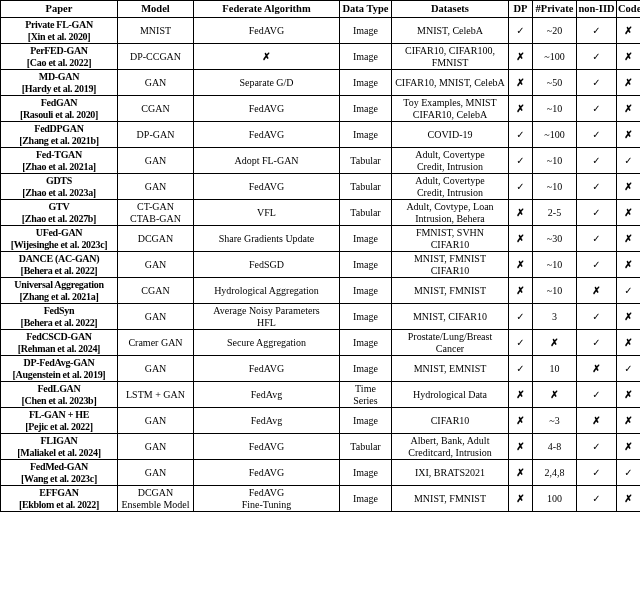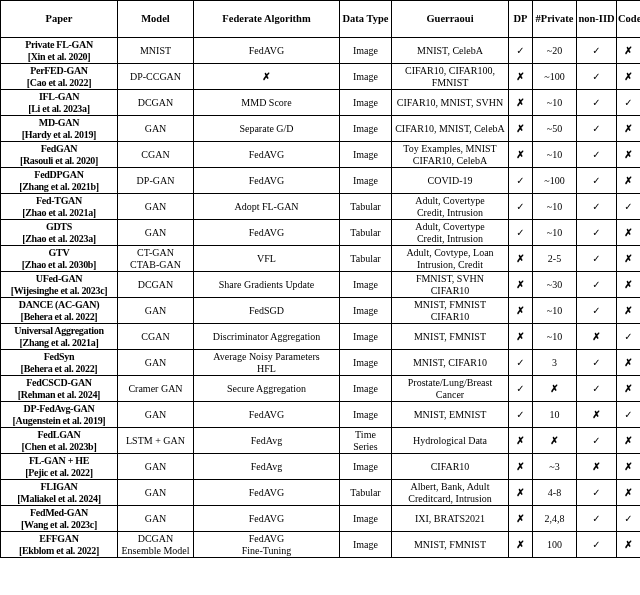--- a/index.html
+++ b/index.html
@@ -27,21 +27,21 @@
     padding: 1px 2px;
     text-align: center;
     vertical-align: middle;
     white-space: pre-line;
     line-height: 11.5px;
     overflow: hidden;
   }
   table.comp-table th {
     font-weight: bold;
     font-size: 10.5px;
-    padding: 12px 1px;
+    padding: 2px 1px;
     line-height: 12px;
   }
   td.col-paper {
     text-align: left;
     font-weight: bold;
     padding-left: 3px;
     letter-spacing: -0.3px;
   }
   td.cross {
     font-weight: bold;
@@ -62,21 +62,21 @@
       <col style="width:44px">
       <col style="width:40px">
       <col style="width:24px">
     </colgroup>
     <thead>
       <tr id="header-row">
           <th>Paper</th>
           <th>Model</th>
           <th>Federate Algorithm</th>
           <th>Data Type</th>
-          <th>Guerraoui</th>
+          <th>Datasets</th>
           <th>DP</th>
           <th>#Private</th>
           <th>non-IID</th>
           <th>Code</th>
         </tr>
     </thead>
     <tbody id="table-body">
         <tr>
           <td class="col-paper">Private FL-GAN
 [Xin et al. 2020]</td>
@@ -95,32 +95,20 @@
           <td>DP-CCGAN</td>
           <td class="cross">✗</td>
           <td>Image</td>
           <td>CIFAR10, CIFAR100, FMNIST</td>
           <td class="cross">✗</td>
           <td>~100</td>
           <td>✓</td>
           <td class="cross">✗</td>
         </tr>
         <tr>
-          <td class="col-paper">IFL-GAN
-[Li et al. 2023a]</td>
-          <td>DCGAN</td>
-          <td>MMD Score</td>
-          <td>Image</td>
-          <td>CIFAR10, MNIST, SVHN</td>
-          <td class="cross">✗</td>
-          <td>~10</td>
-          <td>✓</td>
-          <td>✓</td>
-        </tr>
-        <tr>
           <td class="col-paper">MD-GAN
 [Hardy et al. 2019]</td>
           <td>GAN</td>
           <td>Separate G/D</td>
           <td>Image</td>
           <td>CIFAR10, MNIST, CelebA</td>
           <td class="cross">✗</td>
           <td>~50</td>
           <td>✓</td>
           <td class="cross">✗</td>
@@ -171,27 +159,27 @@
           <td>Tabular</td>
           <td>Adult, Covertype
 Credit, Intrusion</td>
           <td>✓</td>
           <td>~10</td>
           <td>✓</td>
           <td class="cross">✗</td>
         </tr>
         <tr>
           <td class="col-paper">GTV
-[Zhao et al. 2030b]</td>
+[Zhao et al. 2027b]</td>
           <td>CT-GAN
 CTAB-GAN</td>
           <td>VFL</td>
           <td>Tabular</td>
           <td>Adult, Covtype, Loan
-Intrusion, Credit</td>
+Intrusion, Behera</td>
           <td class="cross">✗</td>
           <td>2-5</td>
           <td>✓</td>
           <td class="cross">✗</td>
         </tr>
         <tr>
           <td class="col-paper">UFed-GAN
 [Wijesinghe et al. 2023c]</td>
           <td>DCGAN</td>
           <td>Share Gradients Update</td>
@@ -213,21 +201,21 @@
 CIFAR10</td>
           <td class="cross">✗</td>
           <td>~10</td>
           <td>✓</td>
           <td class="cross">✗</td>
         </tr>
         <tr>
           <td class="col-paper">Universal Aggregation
 [Zhang et al. 2021a]</td>
           <td>CGAN</td>
-          <td>Discriminator Aggregation</td>
+          <td>Hydrological Aggregation</td>
           <td>Image</td>
           <td>MNIST, FMNIST</td>
           <td class="cross">✗</td>
           <td>~10</td>
           <td class="cross">✗</td>
           <td>✓</td>
         </tr>
         <tr>
           <td class="col-paper">FedSyn
 [Behera et al. 2022]</td>

